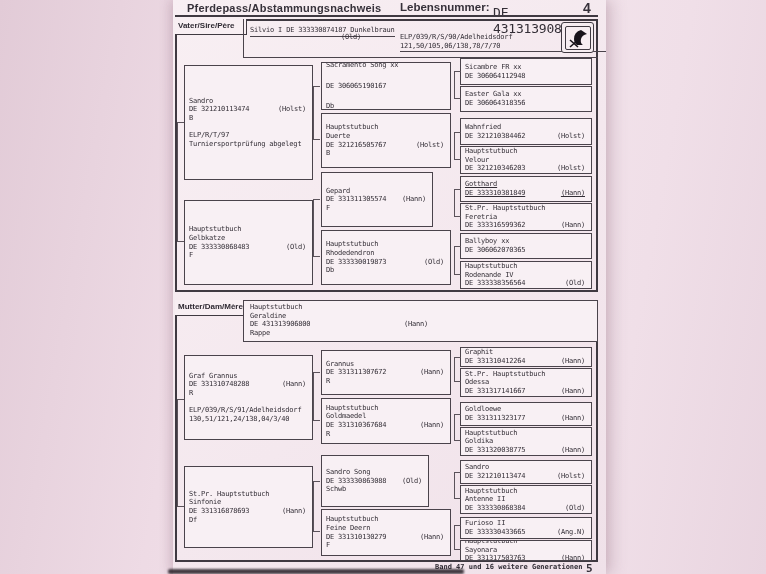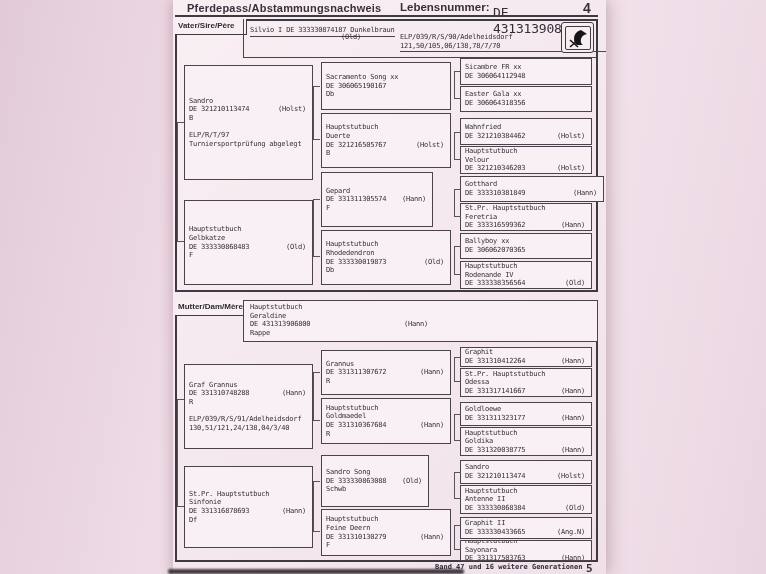--- a/index.html
+++ b/index.html
@@ -87,21 +87,21 @@
   <div class="abs pbox mono" style="left:11px;top:200px;width:129px;height:85px;">
     <div class="pre">Hauptstutbuch
 Gelbkatze</div>
     <div class="idrow">
         <span>DE 333330868483</span>
         <span class="brand">(Old)</span>
       </div>
     <div class="post">F</div>
   </div>
 
-  <div class="abs pbox mono" style="left:148px;top:62px;width:130px;height:48px;">
+  <div class="abs pbox mono" style="left:148px;top:62px;width:130px;height:48px;gap:12px;">
     <div class="pre">Sacramento Song xx</div>
     <div class="idrow">
         <span>DE 306065190167</span>
         <span class="brand"></span>
       </div>
     <div class="post">Db</div>
   </div>
   <div class="abs pbox mono" style="left:148px;top:113px;width:130px;height:55px;">
     <div class="pre">Hauptstutbuch
 Duerte</div>
@@ -151,21 +151,21 @@
       </div>
   </div>
   <div class="abs pbox mono" style="left:287px;top:146px;width:132px;height:28px;">
     <div class="pre">Hauptstutbuch
 Velour</div>
     <div class="idrow">
         <span>DE 321210346203</span>
         <span class="brand">(Holst)</span>
       </div>
   </div>
-  <div class="abs pbox mono" style="left:287px;top:176px;width:144px;height:26px;">
+  <div class="abs pbox mono" style="left:287px;top:176px;width:132px;height:26px;text-decoration:underline;">
     <div class="pre">Gotthard</div>
     <div class="idrow">
         <span>DE 333310381849</span>
         <span class="brand">(Hann)</span>
       </div>
   </div>
   <div class="abs pbox mono" style="left:287px;top:203px;width:132px;height:28px;">
     <div class="pre">St.Pr. Hauptstutbuch
 Feretria</div>
     <div class="idrow">
@@ -203,21 +203,21 @@
   <div class="abs subject-frame-m mono" style="left:70px;top:300px;width:355px;height:42px;padding:2px 6px;">
     <div class="pre">Hauptstutbuch
 Geraldine</div>
     <div class="idrow" style="width:180px;">
         <span>DE 431313906800</span>
         <span class="brand">(Hann)</span>
       </div>
     <div class="post">Rappe</div>
   </div>
 
-  <div class="abs pbox mono" style="left:11px;top:364px;width:129px;height:85px;">
+  <div class="abs pbox mono" style="left:11px;top:355px;width:129px;height:85px;">
     <div class="pre">Graf Grannus</div>
     <div class="idrow">
         <span>DE 331310748288</span>
         <span class="brand">(Hann)</span>
       </div>
     <div class="post">R
 
 ELP/039/R/S/91/Adelheidsdorf
 130,51/121,24/138,04/3/40</div>
   </div>
@@ -305,21 +305,21 @@
   </div>
   <div class="abs pbox mono" style="left:287px;top:485px;width:132px;height:29px;">
     <div class="pre">Hauptstutbuch
 Antenne II</div>
     <div class="idrow">
         <span>DE 333330868384</span>
         <span class="brand">(Old)</span>
       </div>
   </div>
   <div class="abs pbox mono" style="left:287px;top:517px;width:132px;height:22px;">
-    <div class="pre">Graphit II</div>
+    <div class="pre">Furioso II</div>
     <div class="idrow">
         <span>DE 333330433665</span>
         <span class="brand">(Ang.N)</span>
       </div>
   </div>
   <div class="abs pbox mono" style="left:287px;top:540px;width:132px;height:21px;padding-top:1px;">
     <div class="pre">Hauptstutbuch
 Sayonara</div>
     <div class="idrow">
         <span>DE 331317503763</span>

